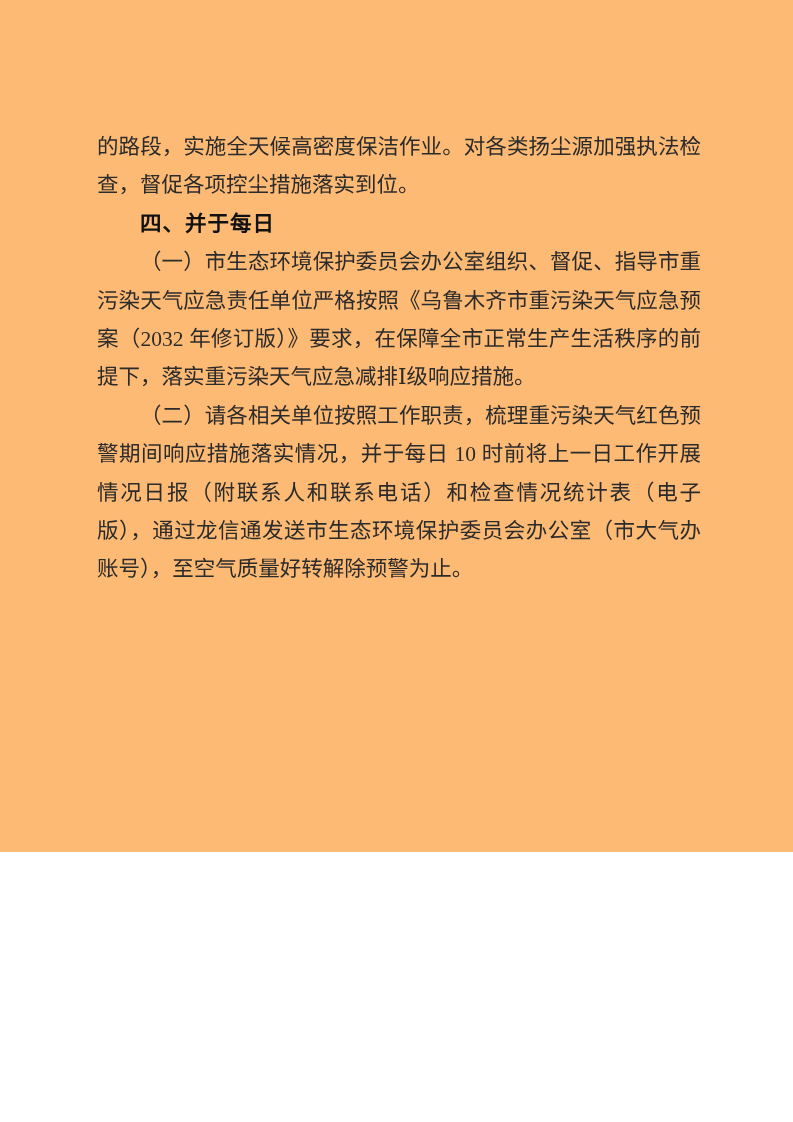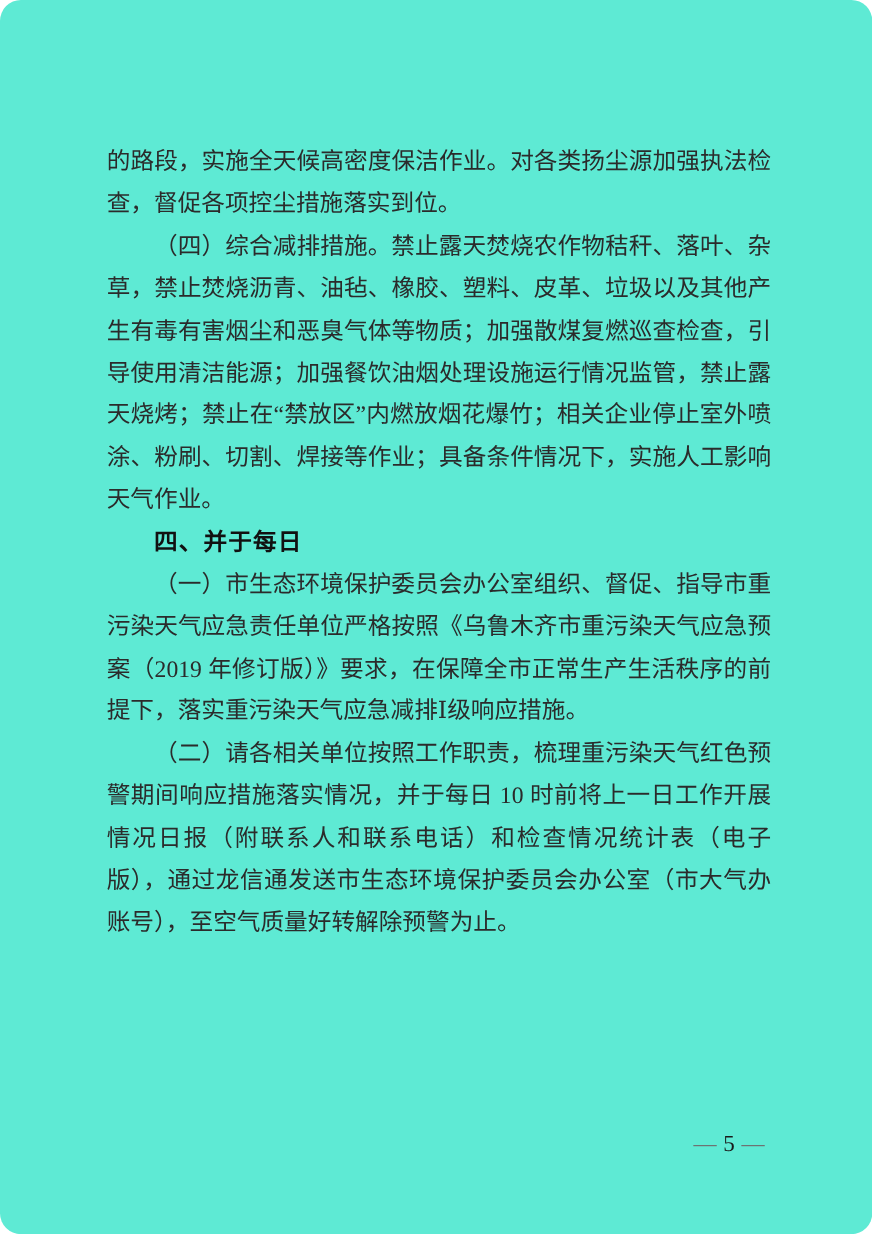--- a/index.html
+++ b/index.html
@@ -8,24 +8,23 @@
     background: #ffffff;
   }
   body {
     width: 793px;
     height: 1122px;
     font-family: "Liberation Serif", "DejaVu Serif", serif;
   }
   .page {
     position: relative;
     width: 793px;
-    height: 1122px;
-    background: #5eead4;
+    height: 852px;
+    background: #fdba74;
     overflow: hidden;
-    border-radius: 19px;
   }
   .content {
     position: absolute;
     left: 97px;
     top: 128px;
     width: 604px;
   }
   .para {
     margin: 0;
     font-size: 21.5px;
@@ -66,22 +65,21 @@
     color: #1a1a1a;
     padding: 0 6px;
   }
 </style>
 </head>
 <body>
 
 <div class="page">
   <div class="content">
     <p class="para">的路段，实施全天候高密度保洁作业。对各类扬尘源加强执法检查，督促各项控尘措施落实到位。</p>
-    <p class="para indented">（四）综合减排措施。禁止露天焚烧农作物秸秆、落叶、杂草，禁止焚烧沥青、油毡、橡胶、塑料、皮革、垃圾以及其他产生有毒有害烟尘和恶臭气体等物质；加强散煤复燃巡查检查，引导使用清洁能源；加强餐饮油烟处理设施运行情况监管，禁止露天烧烤；禁止在“禁放区”内燃放烟花爆竹；相关企业停止室外喷涂、粉刷、切割、焊接等作业；具备条件情况下，实施人工影响天气作业。</p>
     <h2 class="heading">四、并于每日</h2>
-    <p class="para indented">（一）市生态环境保护委员会办公室组织、督促、指导市重污染天气应急责任单位严格按照《乌鲁木齐市重污染天气应急预案（2019 年修订版）》要求，在保障全市正常生产生活秩序的前提下，落实重污染天气应急减排Ⅰ级响应措施。</p>
+    <p class="para indented">（一）市生态环境保护委员会办公室组织、督促、指导市重污染天气应急责任单位严格按照《乌鲁木齐市重污染天气应急预案（2032 年修订版）》要求，在保障全市正常生产生活秩序的前提下，落实重污染天气应急减排Ⅰ级响应措施。</p>
     <p class="para indented">（二）请各相关单位按照工作职责，梳理重污染天气红色预警期间响应措施落实情况，并于每日 10 时前将上一日工作开展情况日报（附联系人和联系电话）和检查情况统计表（电子版），通过龙信通发送市生态环境保护委员会办公室（市大气办账号），至空气质量好转解除预警为止。</p>
   </div>
 
   <div class="footer">
     <span class="dash">—</span><span class="num">5</span><span class="dash">—</span>
   </div>
 </div>
 
 </body></html>

